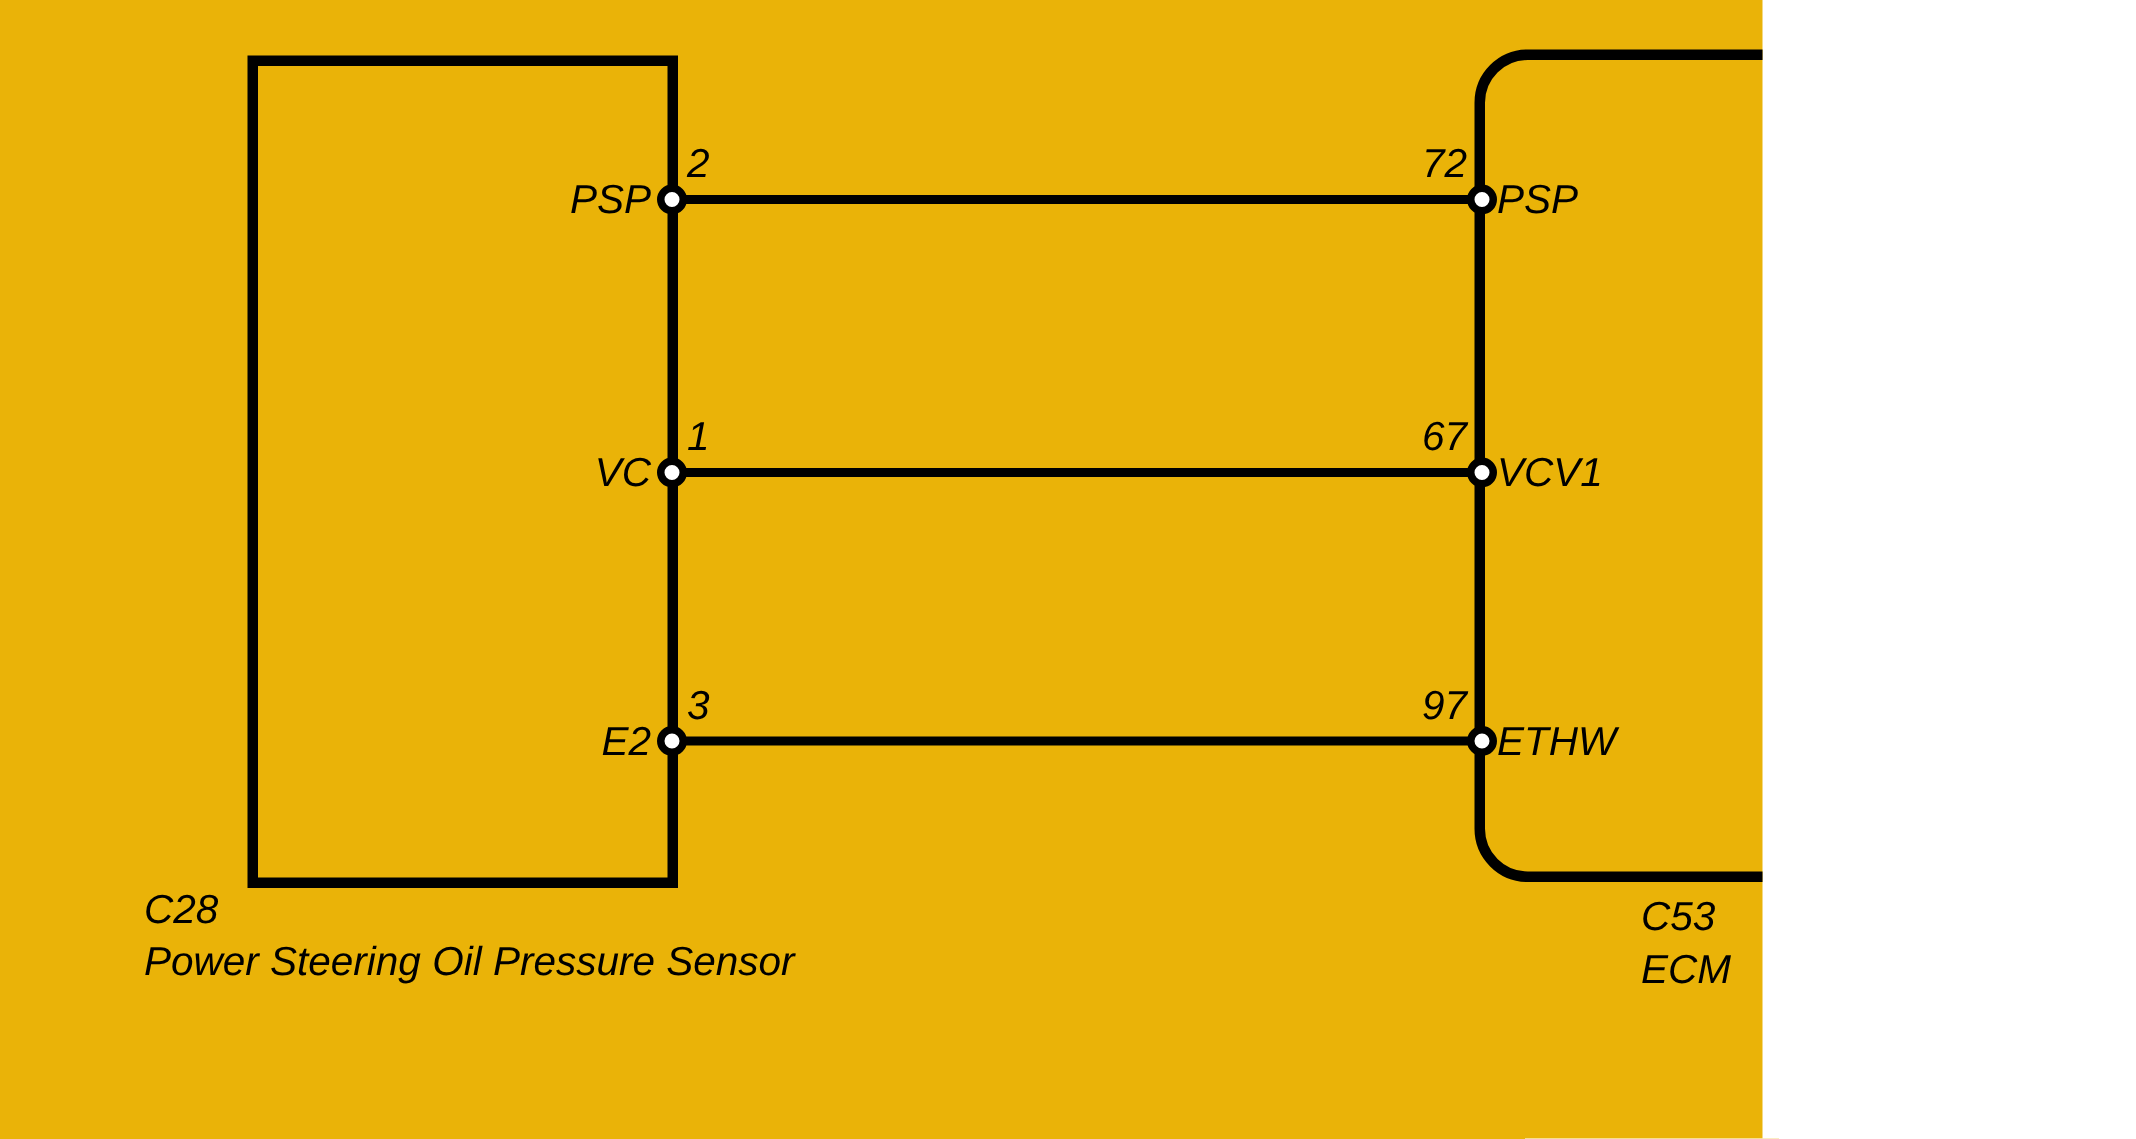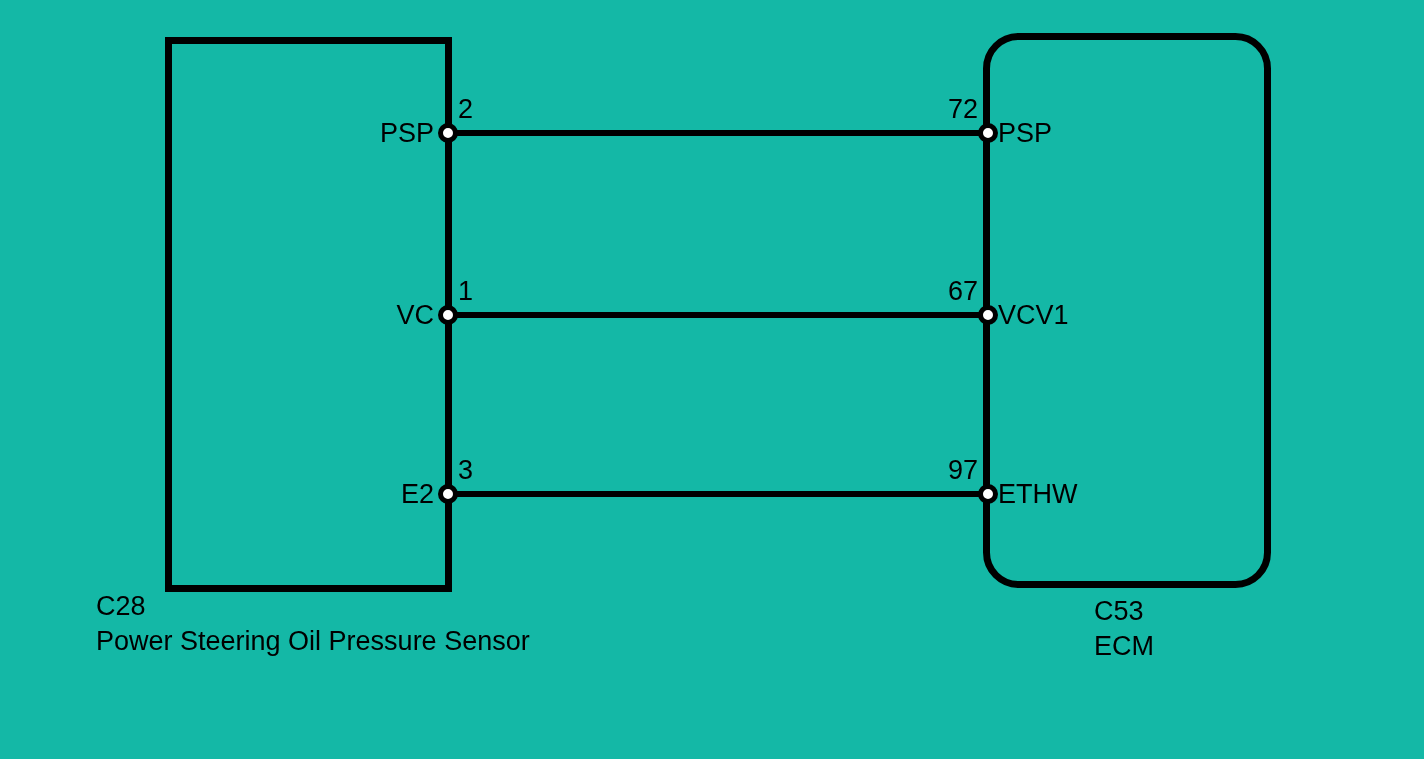--- a/index.html
+++ b/index.html
@@ -2,25 +2,26 @@
 <html><head>
 <meta charset="utf-8">
 <style>
   html, body {
     margin: 0;
     padding: 0;
     background: #ffffff;
   }
   #diagram-root {
     position: relative;
-    width: 1424px;
+    width: 1175px;
     height: 759px;
-    background: #14b8a6;
+    background: #eab308;
     font-family: "Liberation Sans", sans-serif;
     overflow: hidden;
+    font-style: italic;
   }
   #wiring-svg {
     position: absolute;
     left: 0;
     top: 0;
     width: 1424px;
     height: 759px;
     display: block;
   }
   .box-outline {

